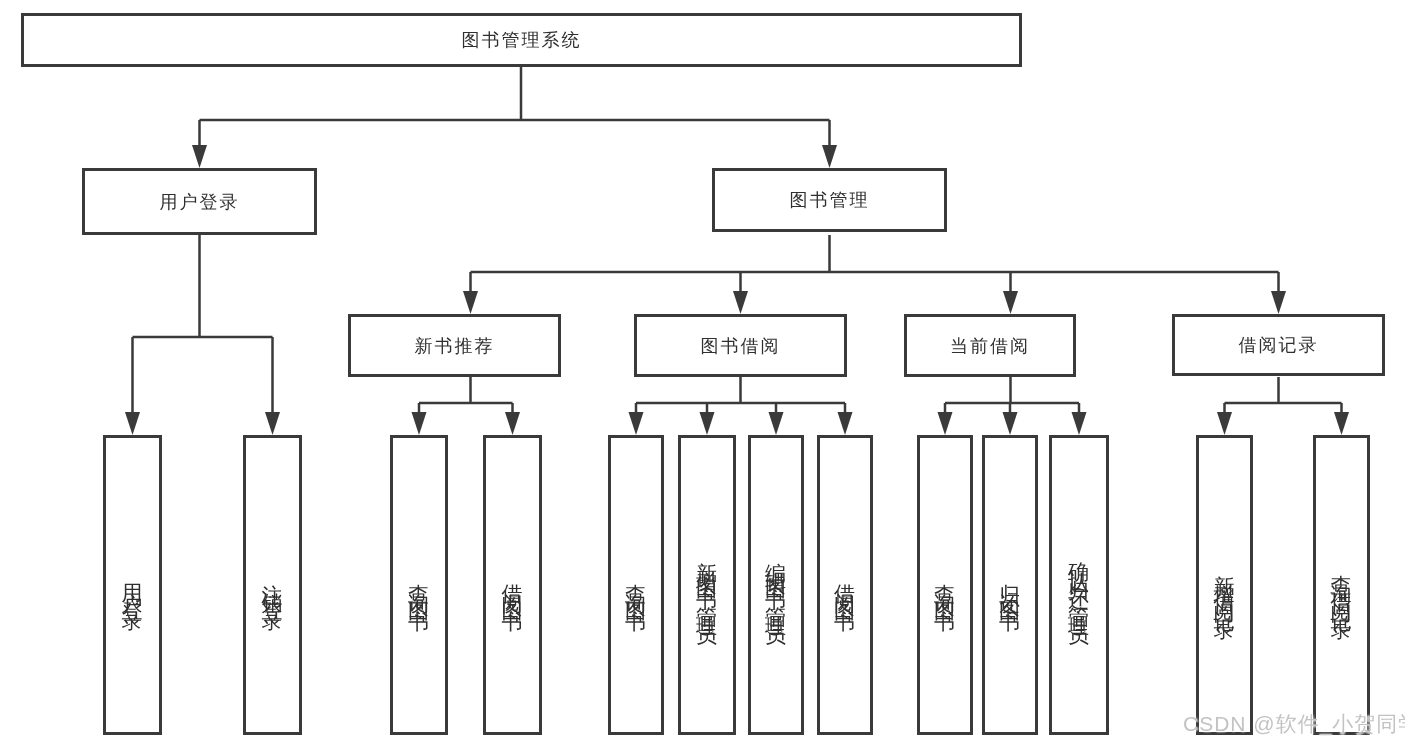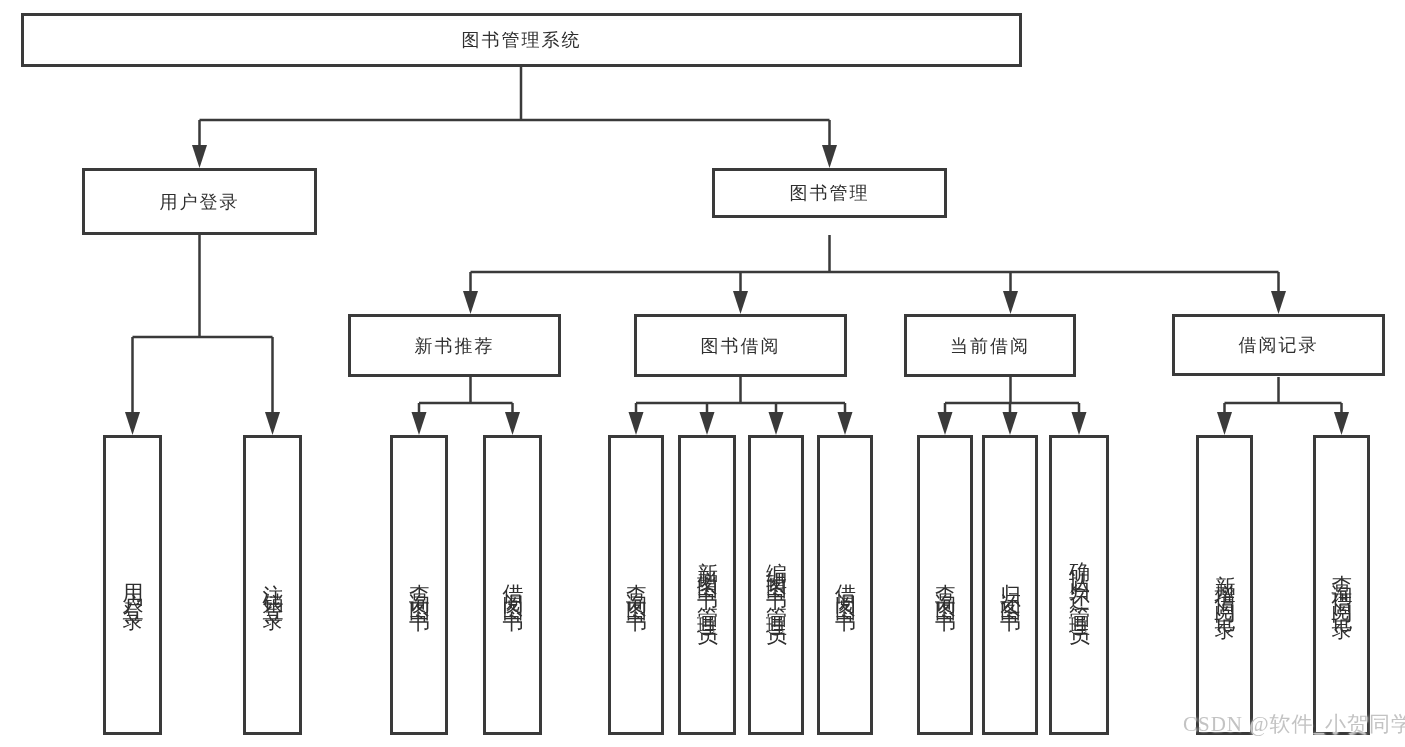--- a/index.html
+++ b/index.html
@@ -1,21 +1,21 @@
 <!DOCTYPE html>
 <html><head>
 <meta charset="utf-8">
 <style>
   html,body{margin:0;padding:0;background:#ffffff;}
   .canvas{
     position:relative;
     width:1405px;height:747px;
     background:#ffffff;
     overflow:hidden;
-    font-family:Liberation Serif, serif;
+    font-family:Liberation Sans, sans-serif;
   }
   #connector-layer{
     position:absolute;left:0;top:0;width:1405px;height:747px;
     display:block;
   }
   .node{
     position:absolute;
     box-sizing:border-box;
     background:#ffffff;
     border:3px solid #3a3a3a;
@@ -83,21 +83,21 @@
       </g>
   </svg>
 
   <div class="node h-node" style="left:21px;top:13px;width:1001px;height:54px;">
     <span class="label">图书管理系统</span>
   </div>
 
   <div class="node h-node" style="left:82px;top:168px;width:235px;height:67px;">
     <span class="label">用户登录</span>
   </div>
-  <div class="node h-node" style="left:712px;top:168px;width:235px;height:50px;">
+  <div class="node h-node" style="left:712px;top:168px;width:235px;height:64px;">
     <span class="label">图书管理</span>
   </div>
 
   <div class="node h-node" style="left:348px;top:314px;width:213px;height:63px;">
     <span class="label">新书推荐</span>
   </div>
   <div class="node h-node" style="left:634px;top:314px;width:213px;height:63px;">
     <span class="label">图书借阅</span>
   </div>
   <div class="node h-node" style="left:904px;top:314px;width:172px;height:63px;">

